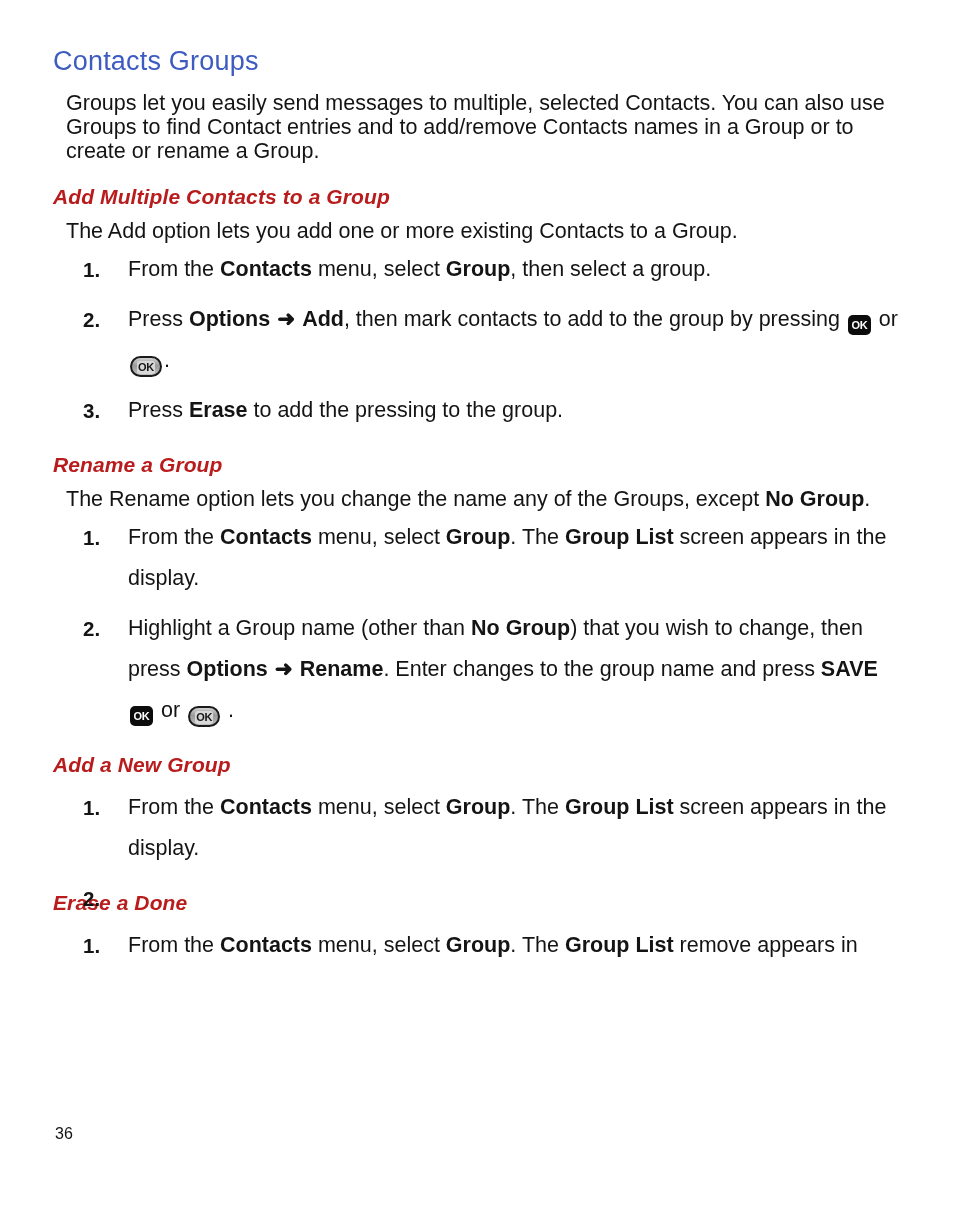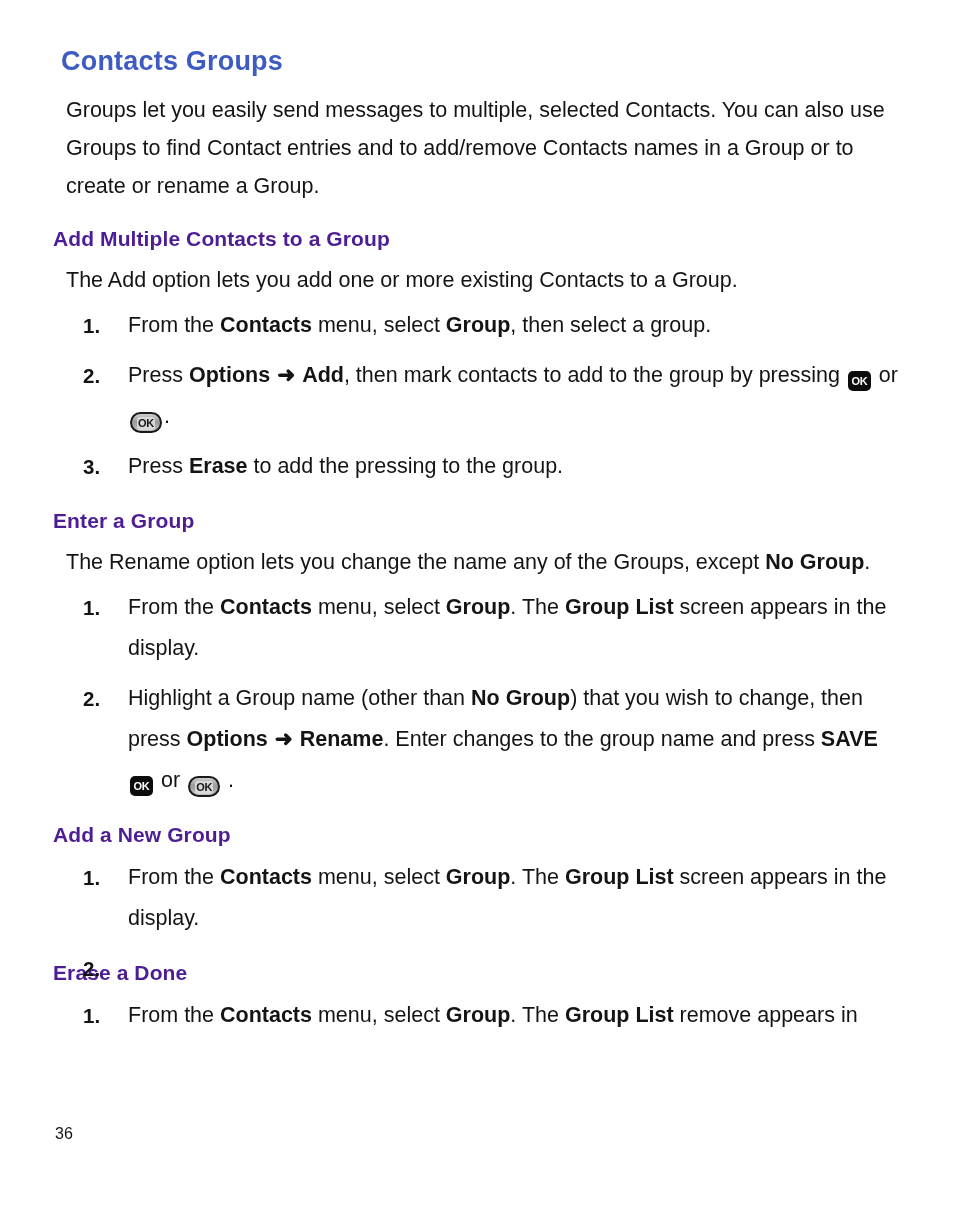--- a/index.html
+++ b/index.html
@@ -24,39 +24,40 @@
   }
   .content {
     position: absolute;
     left: 53px;
     top: 46px;
     width: 850px;
   }
 
   h1.section-title {
     font-size: 27px;
-    font-weight: bold;
+    font-weight: normal;
     color: #3d5bc0;
-    margin: 0 0 14px 8px;
+    margin: 0 0 14px 0;
     letter-spacing: 0.2px;
     font-family: "Liberation Sans", sans-serif;
   }
 
   h2.sub-title {
     font-size: 21px;
     font-weight: bold;
-    color: #4c1d95;
+    font-style: italic;
+    color: #b91c1c;
     margin: 22px 0 10px 0;
     letter-spacing: 0.1px;
     font-family: "Liberation Sans", sans-serif;
   }
 
   p.body-text {
     font-size: 21.5px;
-    line-height: 38px;
+    line-height: 24px;
     margin: 0 0 4px 0;
     padding-left: 13px;
     color: #141414;
     font-family: "Liberation Sans", sans-serif;
     font-stretch: condensed;
   }
 
   ol.steps {
     list-style: none;
     margin: 6px 0 0 0;
@@ -150,21 +151,21 @@
         <div>
           <h2 class="sub-title">Add Multiple Contacts to a Group</h2>
           <p class="body-text">The Add option lets you add one or more existing Contacts to a Group.</p>
           <ol class="steps">
             <li><span class="num">1.</span><span><span>From the </span><b>Contacts</b><span> menu, select </span><b>Group</b><span>, then select a group.</span></span></li>
             <li><span class="num">2.</span><span><span>Press  </span><b>Options</b><span class="arrow"> ➜ </span><b>Add</b><span>, then mark contacts to add to the group by pressing </span><span class="key-sq">OK</span><span> or </span><span class="key-oval"><span class="inner">OK</span></span><span>.</span></span></li>
             <li><span class="num">3.</span><span><span>Press </span><b>Erase</b><span> to add the pressing to the group.</span></span></li>
           </ol>
         </div>
         <div>
-          <h2 class="sub-title">Enter a Group</h2>
+          <h2 class="sub-title">Rename a Group</h2>
           <p class="body-text"><span>The Rename option lets you change the name any of the Groups, except </span><b>No Group</b><span>.</span></p>
           <ol class="steps">
             <li><span class="num">1.</span><span><span>From the </span><b>Contacts</b><span> menu, select </span><b>Group</b><span>. The </span><b>Group List</b><span> screen appears in the display.</span></span></li>
             <li><span class="num">2.</span><span><span>Highlight a Group name (other than </span><b>No Group</b><span>) that you wish to change, then press </span><b>Options</b><span class="arrow"> ➜ </span><b>Rename</b><span>.   Enter changes to the group name and press </span><b>SAVE</b><span> </span><span class="key-sq">OK</span><span> or </span><span class="key-oval"><span class="inner">OK</span></span><span> .</span></span></li>
           </ol>
         </div>
         <div>
           <h2 class="sub-title">Add a New Group</h2>
           <ol class="steps">
             <li><span class="num">1.</span><span><span>From the </span><b>Contacts</b><span> menu, select </span><b>Group</b><span>. The </span><b>Group List</b><span> screen appears in the display.</span></span></li>

